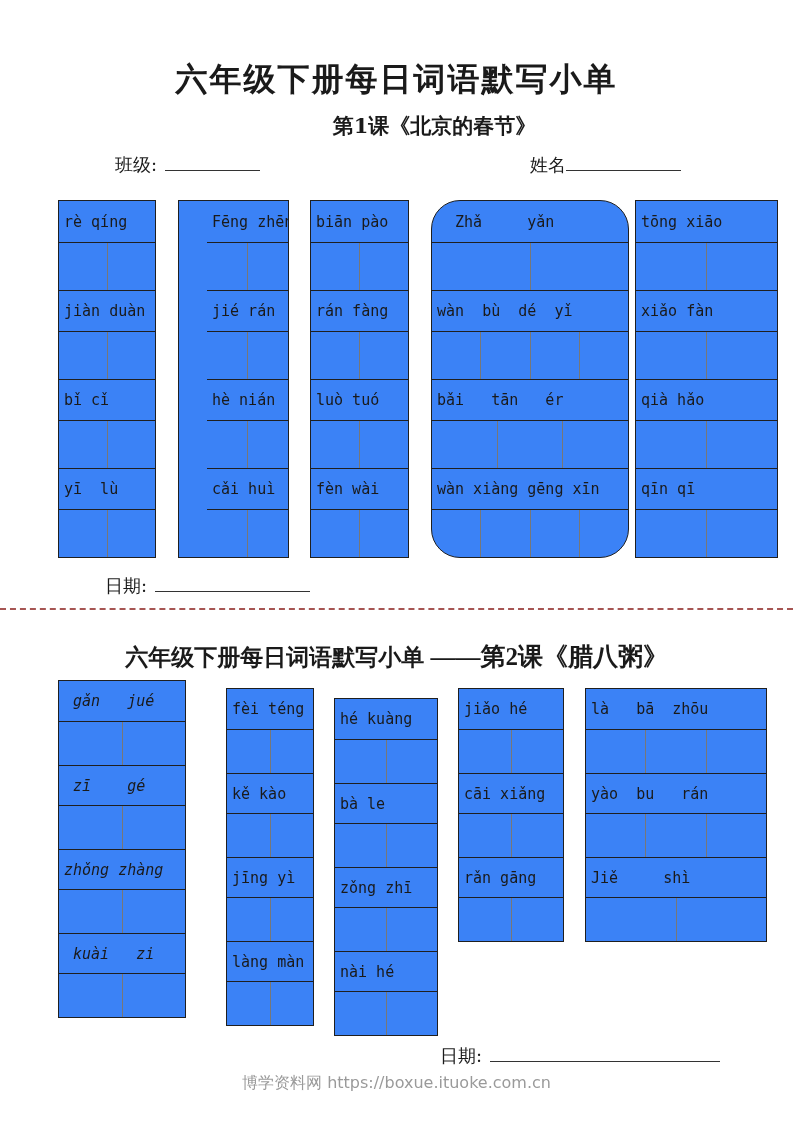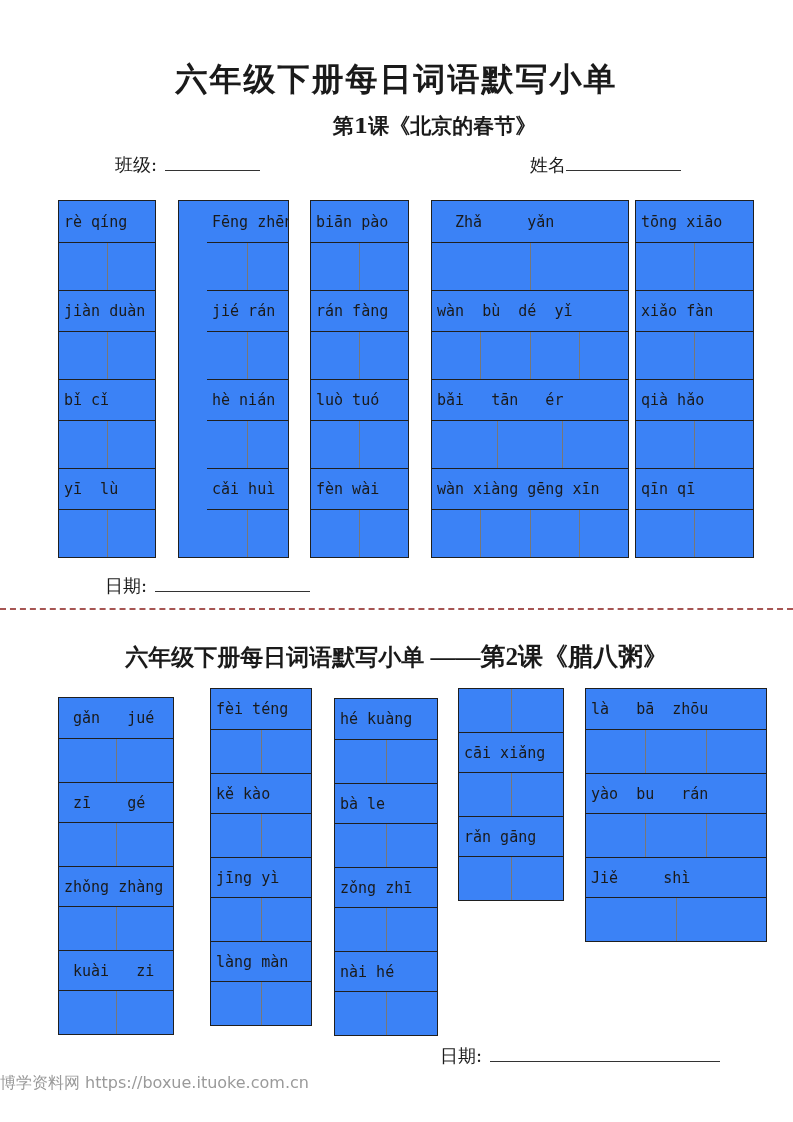--- a/index.html
+++ b/index.html
@@ -51,34 +51,34 @@
   .wcol .pinyin-row:first-child { border-top:none; }
   .answer-row { box-sizing:border-box; width:100%; display:flex; }
   .answer-cell { flex:1 1 0; border-left:1px solid #777; }
   .answer-cell:first-child { border-left:none; }
   
   .p1 .pinyin-row { height:42px; }
   .p1 .answer-row { height:47px; }
   .p1c1 { left:58px;  top:200px; width:98px;  }
   .p1c2 { left:178px; top:200px; width:111px;padding-left:28px; }
   .p1c3 { left:310px; top:200px; width:99px;  }
-  .p1c4 { left:431px; top:200px; width:198px; }
-  .p1c5 { left:635px; top:200px; width:119px; }
+  .p1c4 { left:431px; top:200px; width:198px;border-radius:29px; }
+  .p1c5 { left:635px; top:200px; width:143px; }
   
   .p2 .pinyin-row { height:41px; }
   .p2 .answer-row { height:43px; }
-  .p2c1 { left:58px;  top:697px; width:116px; }
-  .p2c2 { left:210px; top:688px; width:102px; }
+  .p2c1 { left:58px;  top:680px; width:128px;font-style:italic; }
+  .p2c2 { left:226px; top:688px; width:88px; }
   .p2c3 { left:334px; top:698px; width:104px; }
   .p2c4 { left:458px; top:688px; width:106px; }
   .p2c5 { left:585px; top:688px; width:182px; }
   
   .footer {
     position:absolute; top:1073px; left:0; width:100%;
-    text-align:left; font-family:"DejaVu Sans", "Liberation Sans", sans-serif;
+    text-align:center; font-family:"DejaVu Sans", "Liberation Sans", sans-serif;
     font-size:16px; color:#9a9a9a;
   }
 </style>
 </head>
 <body>
 
 <div class="sheet">
 
   <div class="title1">六年级下册每日词语默写小单</div>
   <div class="subtitle1">第1课《北京的春节》</div>
@@ -276,20 +276,21 @@
         <div class="answer-cell"></div>
         <div class="answer-cell"></div>
       </div>
       <div class="pinyin-row">nài hé</div>
       <div class="answer-row">
         <div class="answer-cell"></div>
         <div class="answer-cell"></div>
       </div>
     </div>
   <div class="wcol p2 p2c4">
+      <div class="pinyin-row">jiǎo hé</div>
       <div class="answer-row">
         <div class="answer-cell"></div>
         <div class="answer-cell"></div>
       </div>
       <div class="pinyin-row">cāi xiǎng</div>
       <div class="answer-row">
         <div class="answer-cell"></div>
         <div class="answer-cell"></div>
       </div>
       <div class="pinyin-row">rǎn gāng</div>

